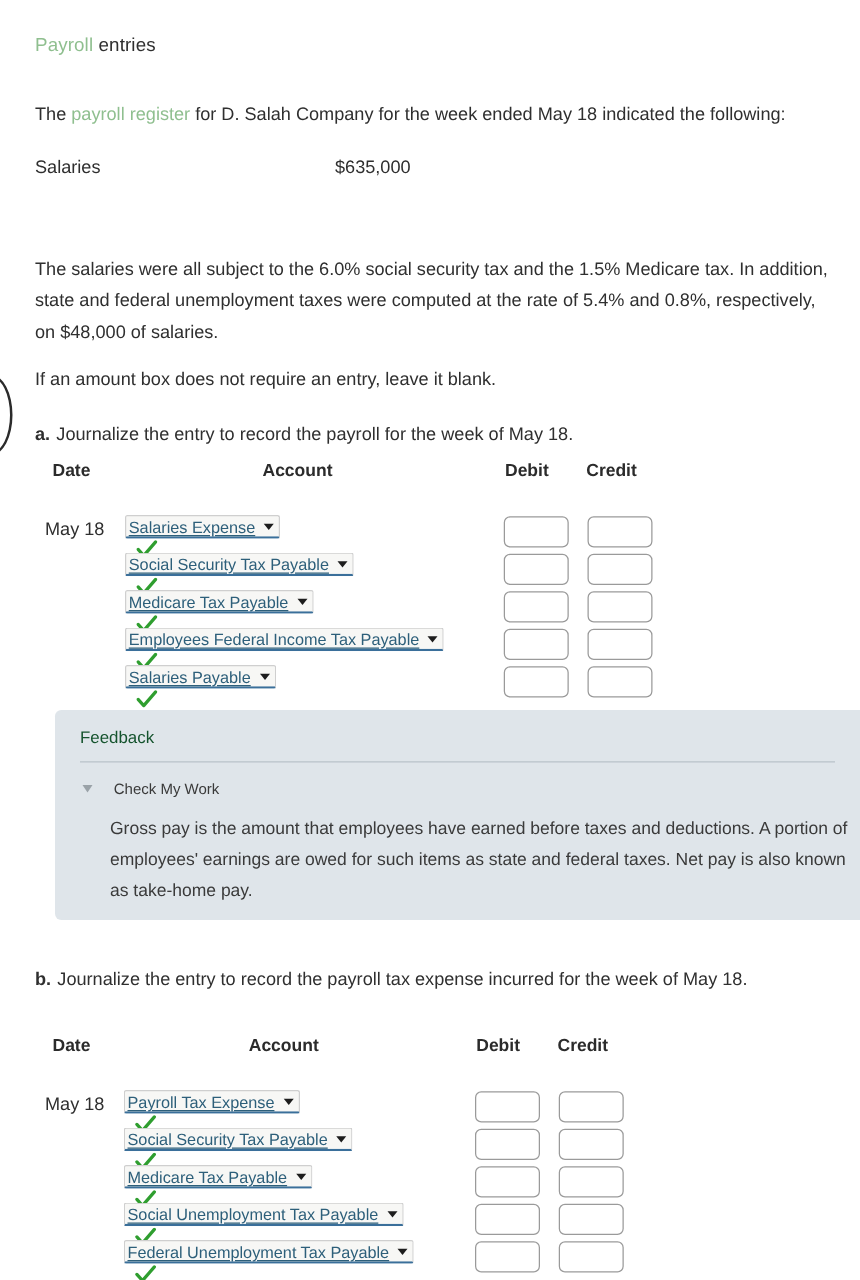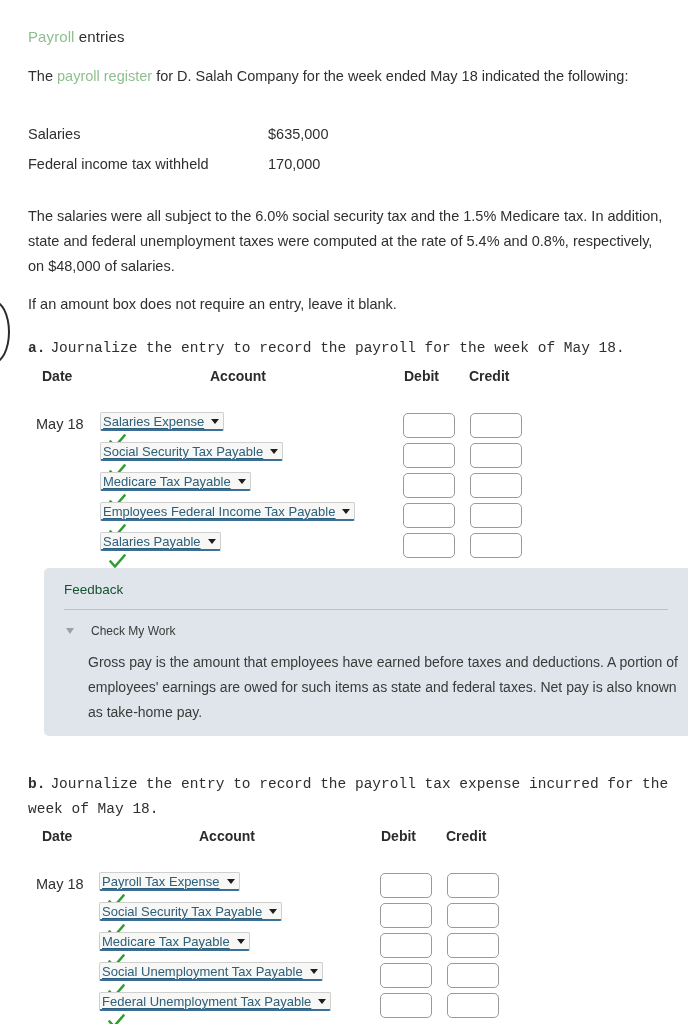--- a/index.html
+++ b/index.html
@@ -30,40 +30,39 @@
   .title {
     position: absolute; left: 28px; top: 28px;
     font-size: 15px; color: #2f2f2f; letter-spacing: .1px;
   }
   .green-link { color: #8fbf8f; }
 
   .para {
     position: absolute;
     font-size: 14.5px; line-height: 25px; color: #2f2f2f;
   }
-  #intro-para { left: 28px; top: 64px; width: 640px; }
+  #intro-para { left: 28px; top: 80px; width: 640px; }
   #tax-para   { left: 28px; top: 204px; width: 640px; }
   #blank-note { left: 28px; top: 292px; width: 640px; }
 
   
   .amounts {
     position: absolute; left: 28px; top: 126px;
     font-size: 14.5px; color: #2f2f2f;
     border-collapse: collapse;
   }
   .amounts td { padding: 0 0 14px 0; vertical-align: top; white-space: nowrap; }
   .amounts td.label { width: 240px; }
   .amounts td.value { text-align: left; margin-top: 33px; }
 
   
   .prompt {
     position: absolute;
     font-size: 14.5px; line-height: 25px; color: #2f2f2f;
     width: 650px;
-    font-family: Liberation Mono, monospace;
   }
   .prompt .pl { font-weight: bold; margin-right: 5px; }
   #prompt-a { left: 28px; top: 336px; }
   #prompt-b { left: 28px; top: 772px; }
 
   
   .journal { position: absolute; }
   #journal-a { left: 0px; top: 368px; }
   #journal-b { left: 0px; top: 828px; }
 
@@ -180,24 +179,20 @@
   <div class="para" id="intro-para">
     <span>The </span><span class="green-link">payroll register</span><span> for D. Salah Company for the week ended May 18 indicated the following:</span>
   </div>
 
   <table class="amounts">
     <tbody>
       <tr>
         <td class="label">Salaries</td>
         <td class="value">$635,000</td>
       </tr>
-      <tr>
-        <td class="label">Federal income tax withheld</td>
-        <td class="value">170,000</td>
-      </tr>
     </tbody>
   </table>
 
   <div class="para" id="tax-para">The salaries were all subject to the 6.0% social security tax and the 1.5% Medicare tax. In addition, state and federal unemployment taxes were computed at the rate of 5.4% and 0.8%, respectively, on $48,000 of salaries.</div>
 
   <div class="para" id="blank-note">If an amount box does not require an entry, leave it blank.</div>
 
   <div class="prompt" id="prompt-a">
     <span class="pl">a.</span><span>Journalize the entry to record the payroll for the week of May 18.</span>
   </div>

